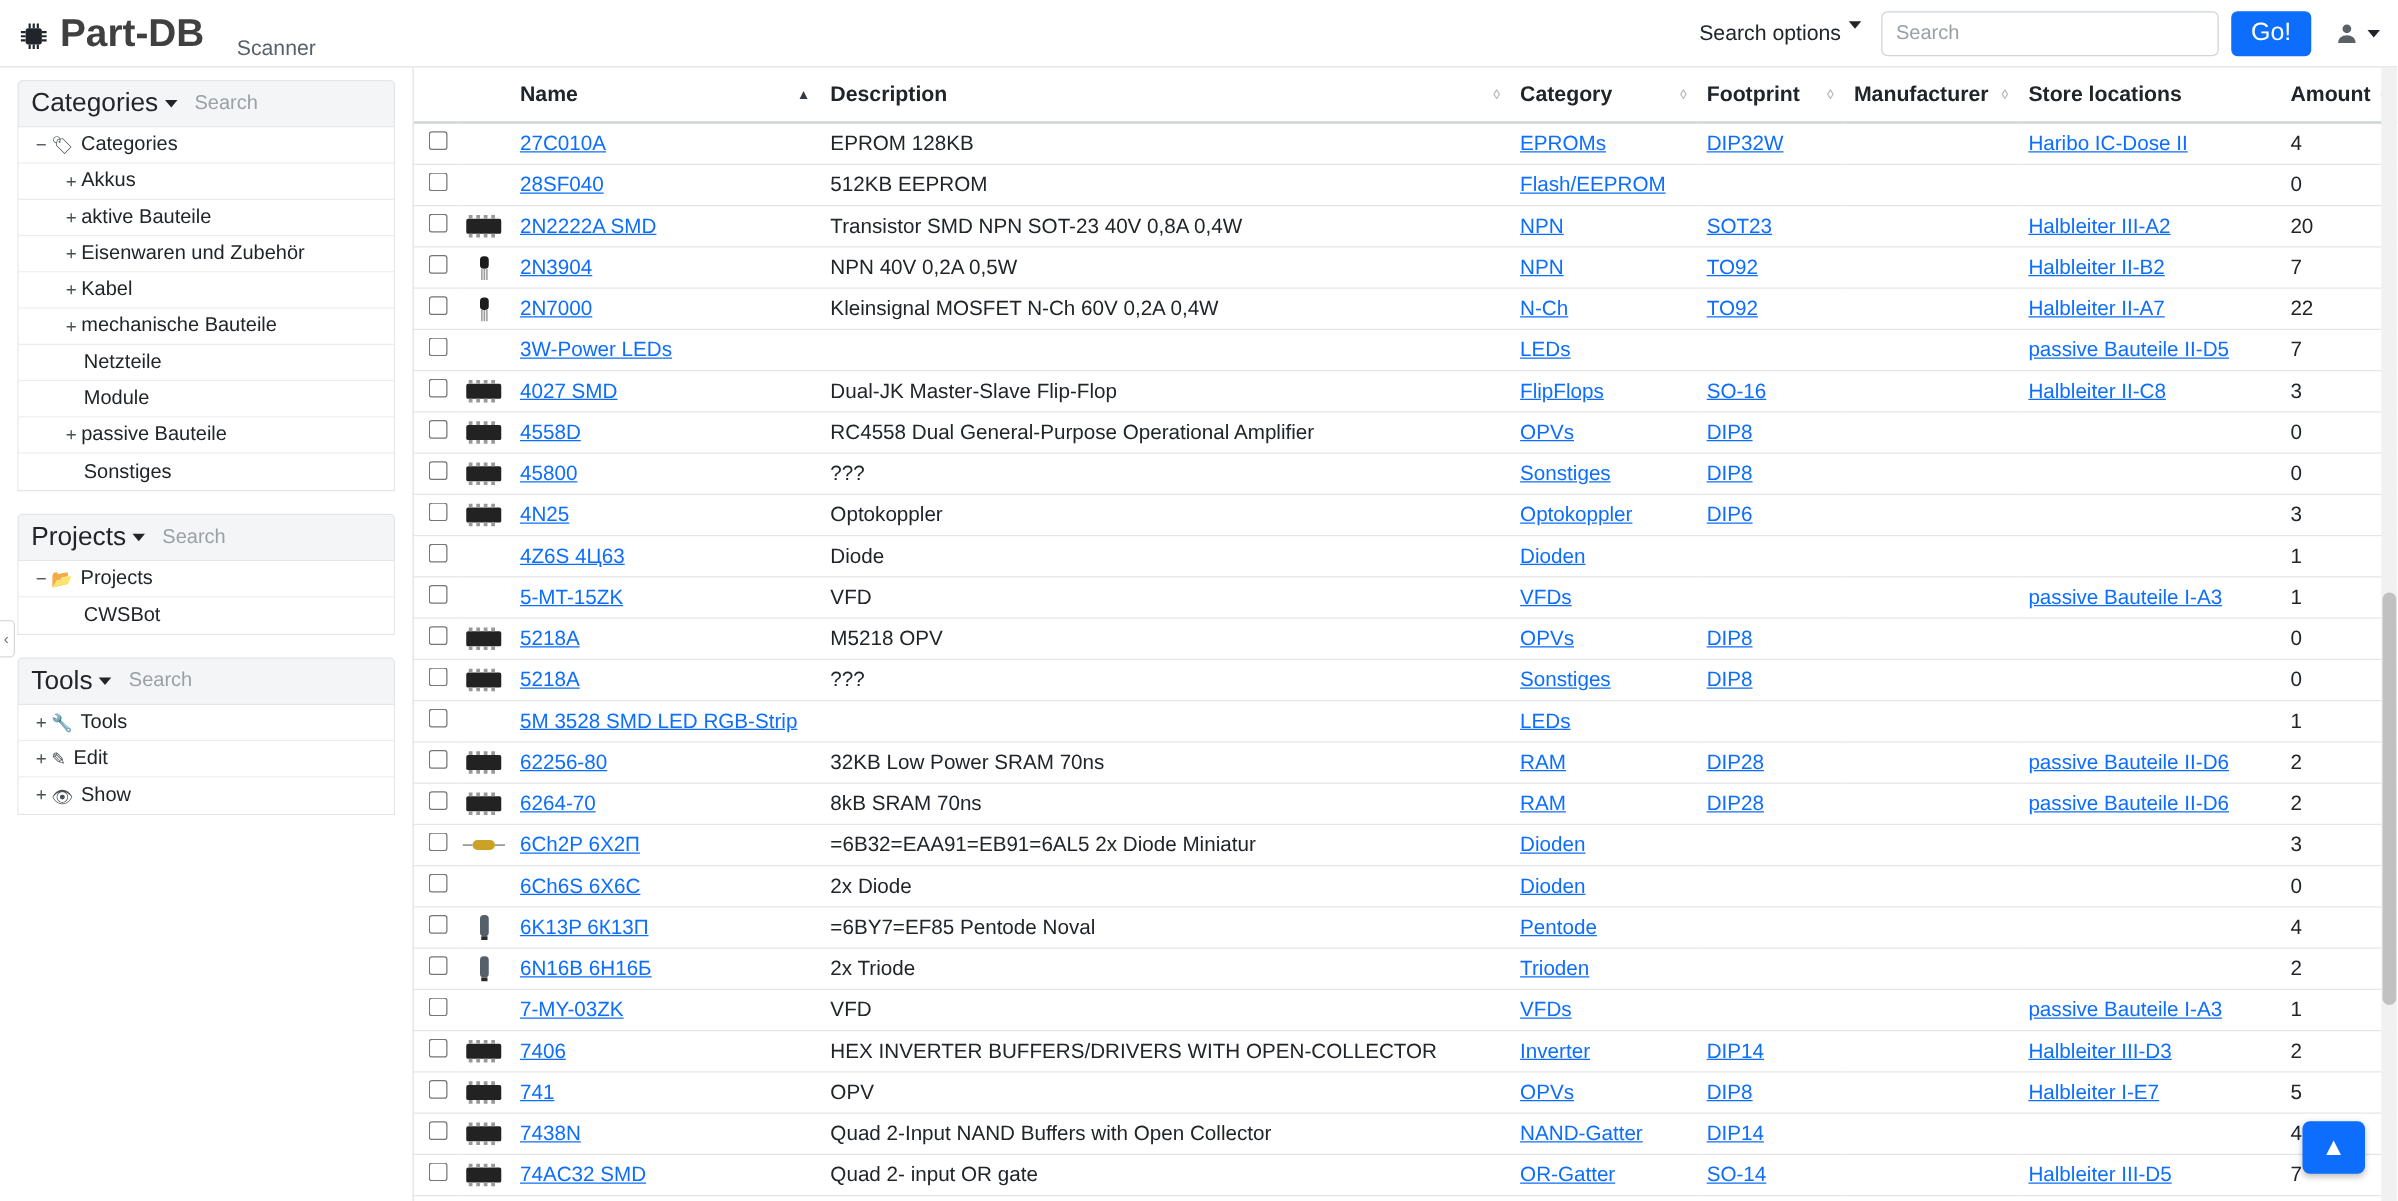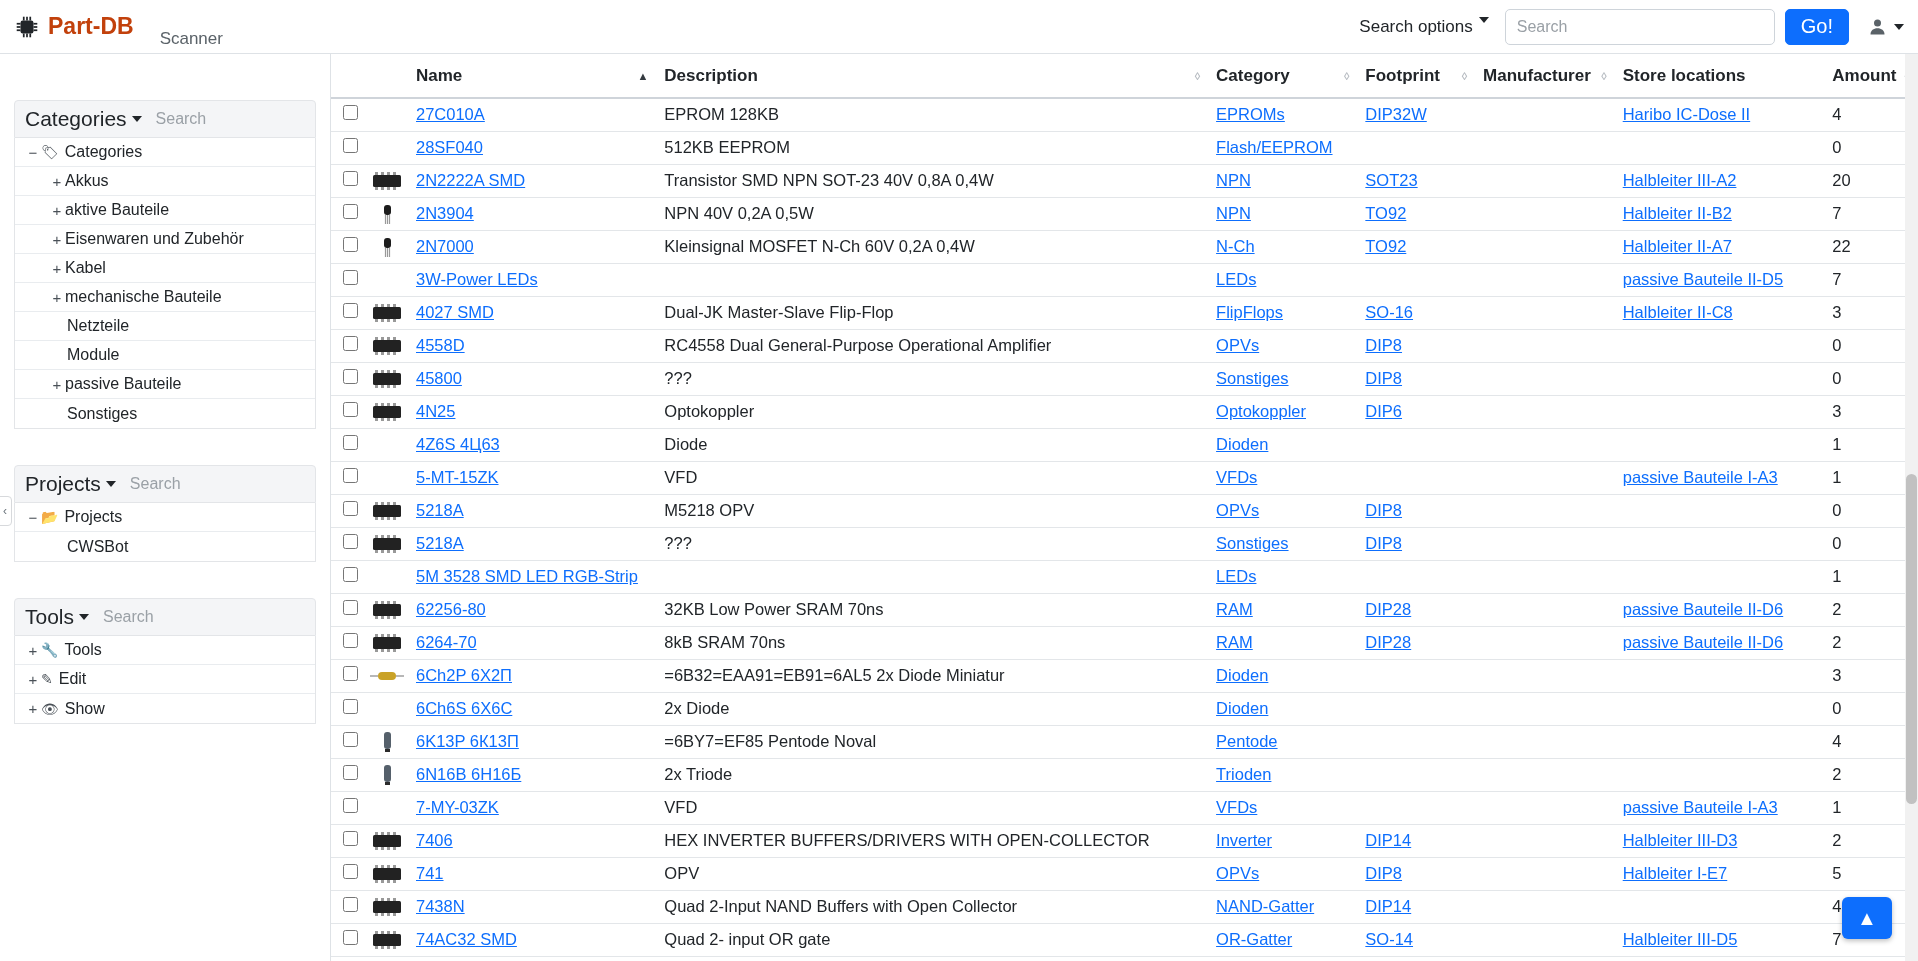--- a/index.html
+++ b/index.html
@@ -20,21 +20,21 @@
     display: flex;
     align-items: center;
     background: #fff;
     border-bottom: 1px solid #dee2e6;
     padding: 0 14px;
     position: relative;
     z-index: 30;
   }
   .brand {
     display: flex; align-items: center; gap: 8px;
-    font-size: 23px; font-weight: 700; color: #c2410c;
+    font-size: 31px; font-weight: 700; color: #404040;
   }
   .brand .logo {
     width: 26px; height: 26px; display: inline-block;
   }
   .nav-link-scanner {
     margin-left: 26px;
     color: #5a6268;
     font-size: 17px;
   }
   .nav-right {
@@ -84,21 +84,21 @@
 
   
   .sidebar {
     width: 330px;
     flex: 0 0 330px;
     background: #fff;
     padding: 10px 14px 0 14px;
     position: relative;
     overflow: hidden;
   }
-  .panel { margin-bottom: 18px; margin-top: 36px; }
+  .panel { margin-bottom: 18px; }
   .panel-head {
     display: flex; align-items: center; gap: 12px;
     background: #f4f5f7;
     border: 1px solid #e3e5e8;
     border-radius: 4px 4px 0 0;
     height: 38px;
     padding: 0 10px;
   }
   .panel-title {
     font-size: 21px; font-weight: 400; color: #212529;

